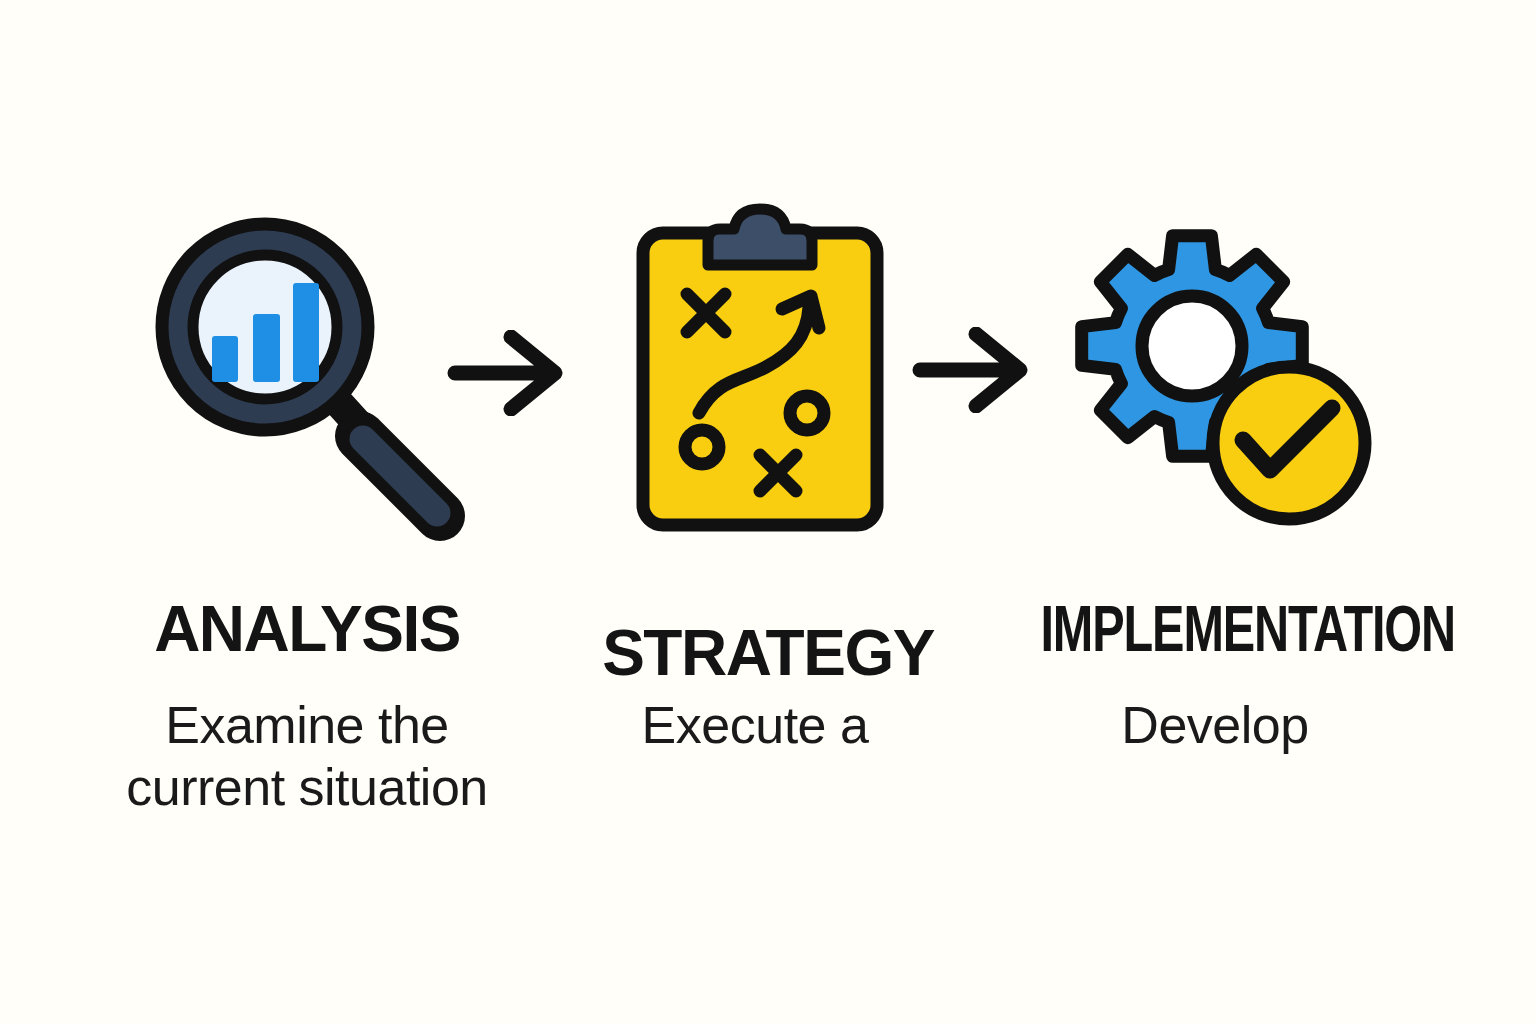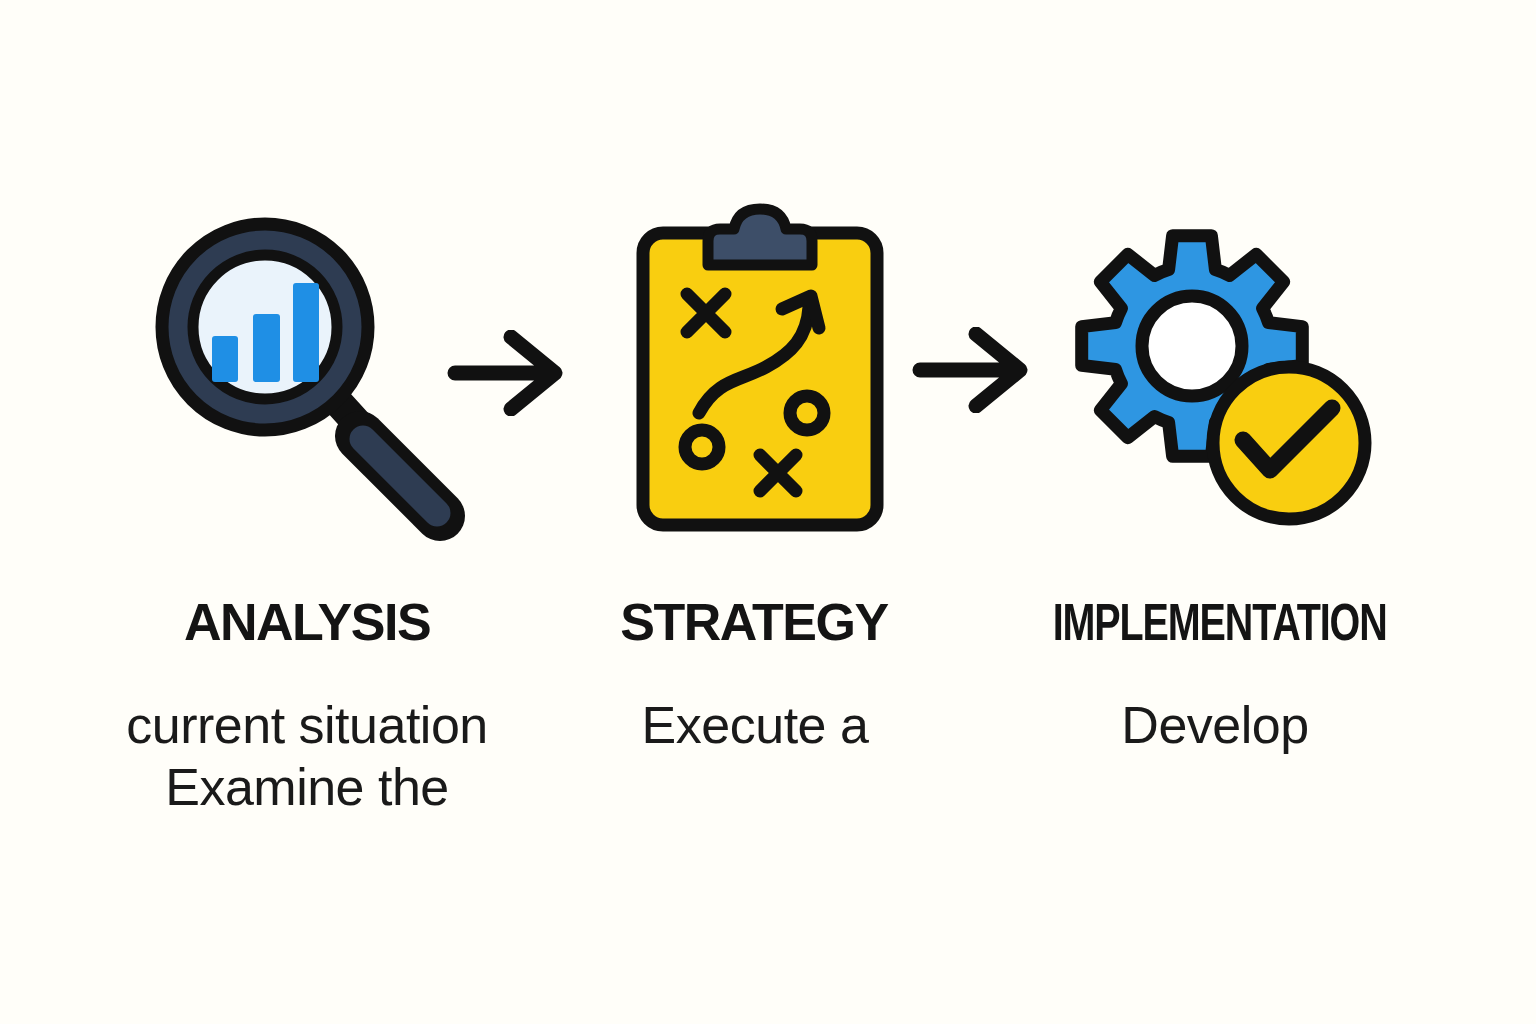--- a/index.html
+++ b/index.html
@@ -12,23 +12,23 @@
   body{background:var(--bg);font-family:"Liberation Sans",sans-serif;}
   .canvas{position:absolute;left:0;top:0;width:1536px;height:1024px;background:var(--bg);}
   .icon{position:absolute;}
   .magnifier{left:150px;top:196px;width:320px;height:350px;}
   .arrow1{left:447px;top:330px;width:128px;height:86px;}
   .clipboard{left:635px;top:197px;width:250px;height:338px;}
   .arrow2{left:912px;top:327px;width:128px;height:86px;}
   .gearcheck{left:1063px;top:226px;width:315px;height:310px;}
 
   .step-title{position:absolute;top:594px;text-align:center;
-    font-weight:700;font-size:52px;line-height:1.1;letter-spacing:-1.5px;color:#141414;white-space:nowrap;}
+    font-weight:700;font-size:64px;line-height:1.1;letter-spacing:-1.5px;color:#141414;white-space:nowrap;}
   .t1{left:87px;width:440px;}
-  .t2{left:534px;width:440px;}
+  .t2{left:548px;width:440px;margin-top:24px;}
   .t3{left:975px;width:490px;}
   .condensed{display:inline-block;transform:scaleX(0.76);transform-origin:50% 50%;}
 
   .step-desc{position:absolute;top:694px;text-align:center;
     font-weight:400;font-size:52px;line-height:1.2;letter-spacing:-0.5px;color:var(--text);}
   .d1{left:67px;width:480px;}
   .d2{left:535px;width:440px;}
   .d3{left:975px;width:480px;}
   .desc-line{display:block;}
   .ring{fill:var(--navy);stroke:var(--outline);stroke-width:13;}
@@ -96,22 +96,22 @@
     <span>ANALYSIS</span>
   </div>
   <div class="step-title t2">
     <span>STRATEGY</span>
   </div>
   <div class="step-title t3">
     <span class="condensed">IMPLEMENTATION</span>
   </div>
 
   <div class="step-desc d1">
+    <span class="desc-line">Examine the</span>
     <span class="desc-line">current situation</span>
-    <span class="desc-line">Examine the</span>
   </div>
   <div class="step-desc d2">
     <span class="desc-line">Execute a</span>
   </div>
   <div class="step-desc d3">
     <span class="desc-line">Develop</span>
   </div>
 
 </div>
 

